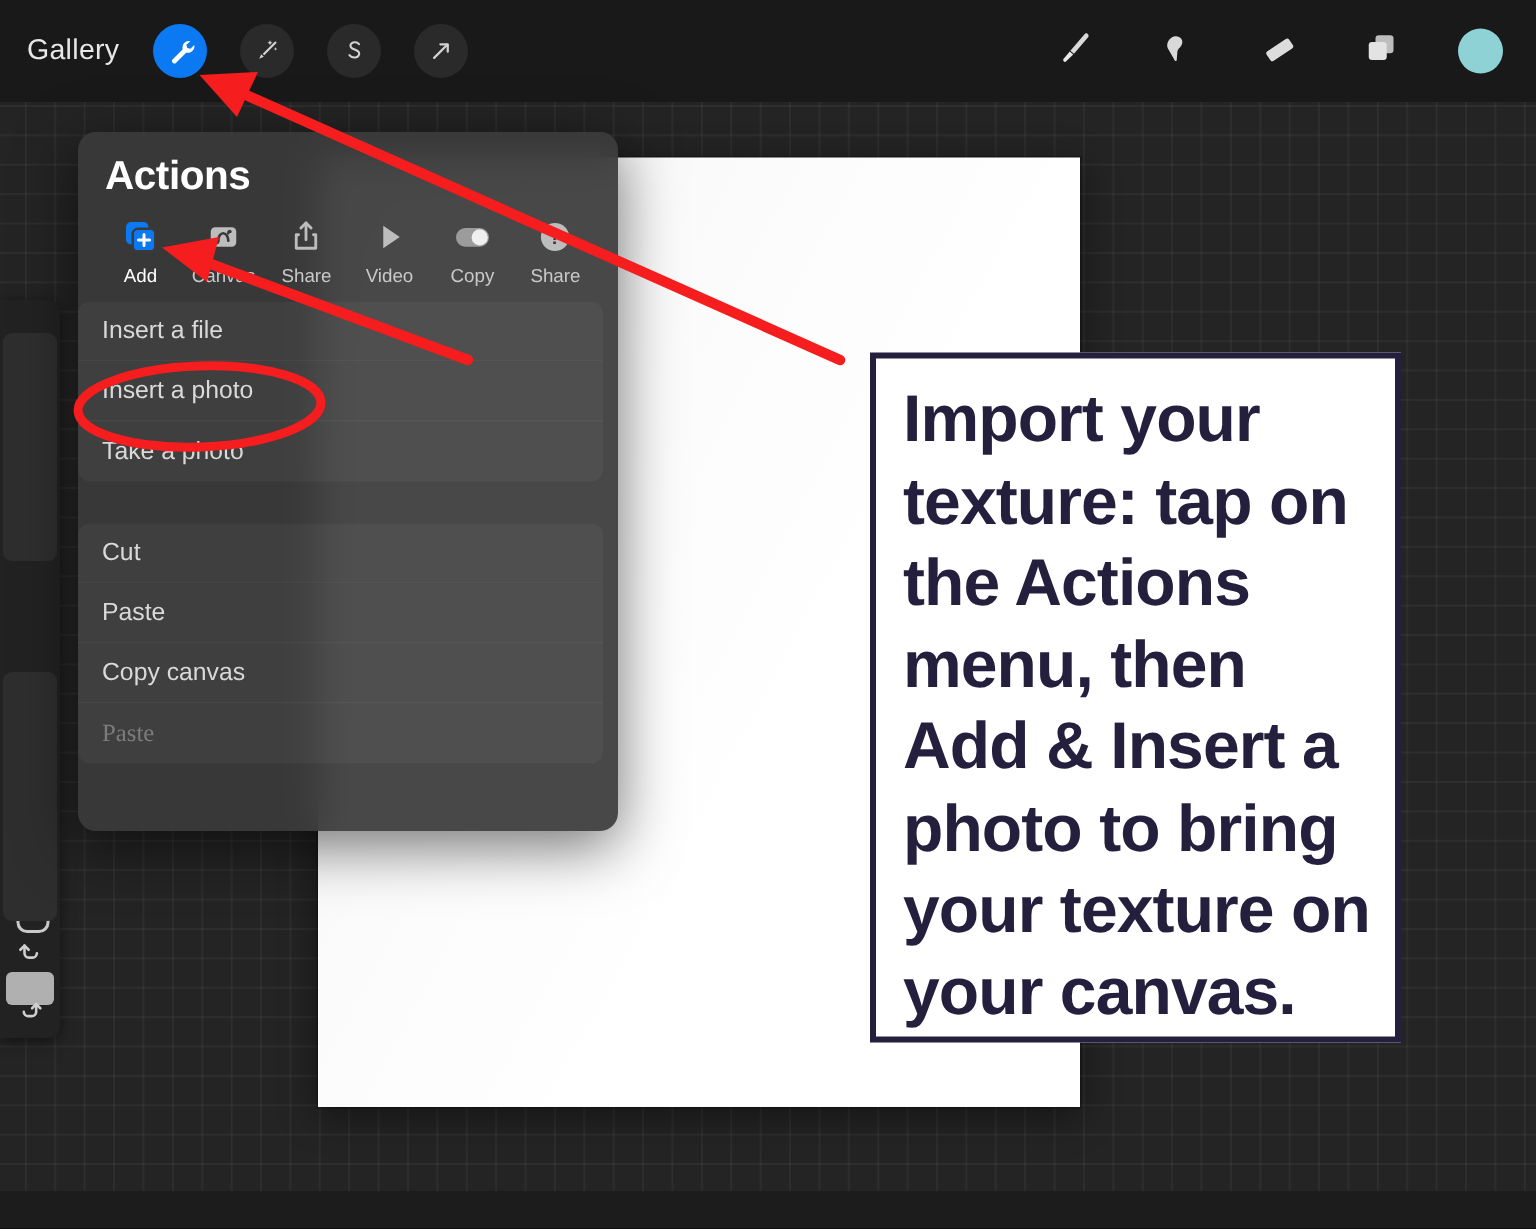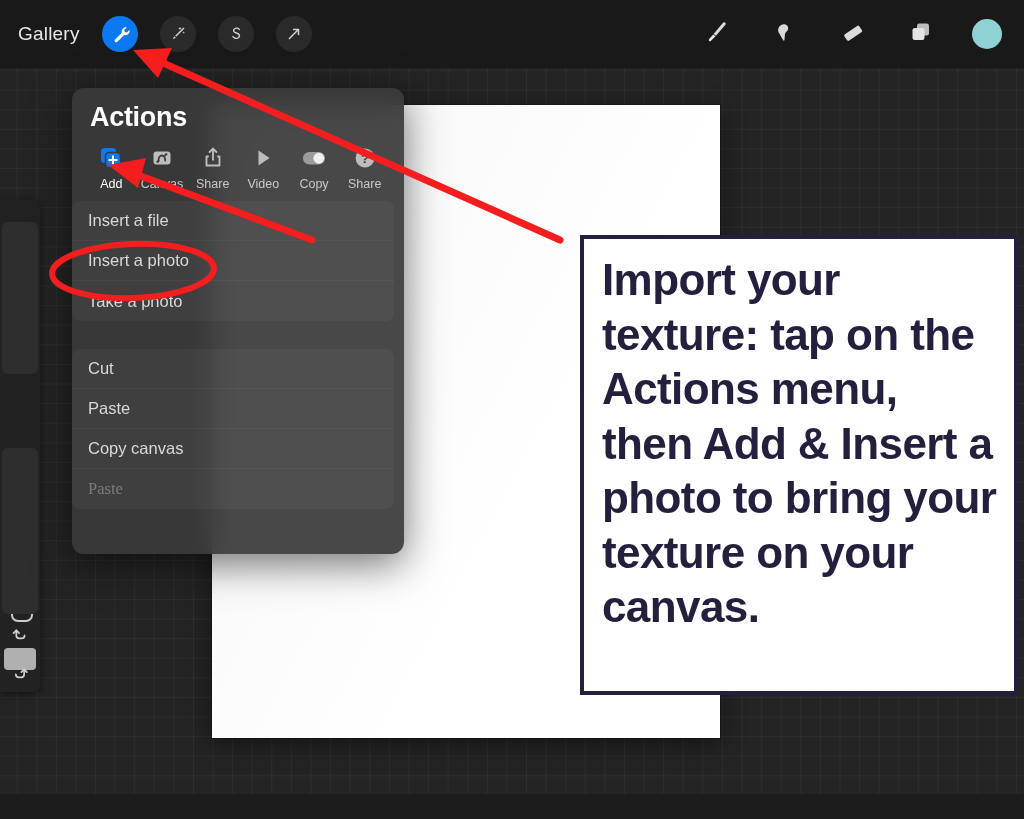--- a/index.html
+++ b/index.html
@@ -69,21 +69,21 @@
   }
   .side-btn{
     position:absolute; left:0; width:40px; height:38px;
     display:flex; align-items:center; justify-content:center;
   }
   #undo-btn{ top:418px; }
   #redo-btn{ top:457px; }
 
   
   #actions-panel{
-    position:absolute; left:72px; top:88px; width:332px; height:466px;
+    position:absolute; left:52px; top:88px; width:360px; height:466px;
     background:rgba(58,58,58,.93); border-radius:12px;
     box-shadow:0 10px 40px rgba(0,0,0,.55);
     backdrop-filter:blur(12px);
     overflow:hidden;
   }
   .panel-title{
     color:#fff; font-size:27px; font-weight:bold; padding:14px 0 0 18px; letter-spacing:-.3px;
   }
   .icon-row{
     display:flex; padding:12px 14px 0 14px; gap:0;
@@ -102,21 +102,21 @@
     background:rgba(255,255,255,.035);
     border-bottom:1px solid rgba(255,255,255,.045);
   }
   .menu-row:first-child{ border-radius:8px 8px 0 0; }
   .menu-row:last-child{ border-radius:0 0 8px 8px; border-bottom:none; }
   .menu-row.disabled{ color:#7c7c7c;font-family:Liberation Serif, serif; }
   .group-gap{ height:18px; }
 
   
   #annotation{
-    position:absolute; left:580px; top:235px; width:438px; height:460px;
+    position:absolute; left:580px; top:235px; width:354px; height:460px;
     background:#ffffff; border:4px solid #241f3c;
     padding:14px 16px 10px 18px;
   }
   #annotation .atext{
     color:#241f3c; font-weight:bold; font-size:44px; line-height:1.24;
     letter-spacing:-.6px; font-family:"Liberation Sans", sans-serif;
   }
 
   
   #overlay{ position:absolute; left:0; top:0; width:1024px; height:819px; pointer-events:none; }

